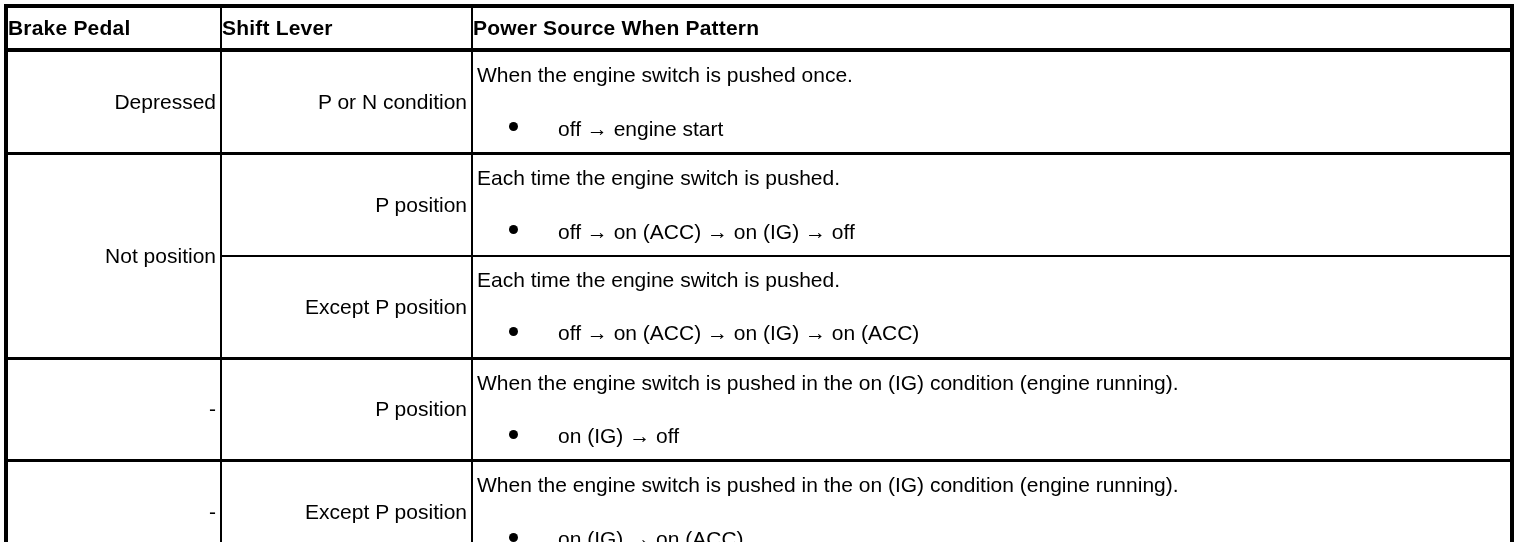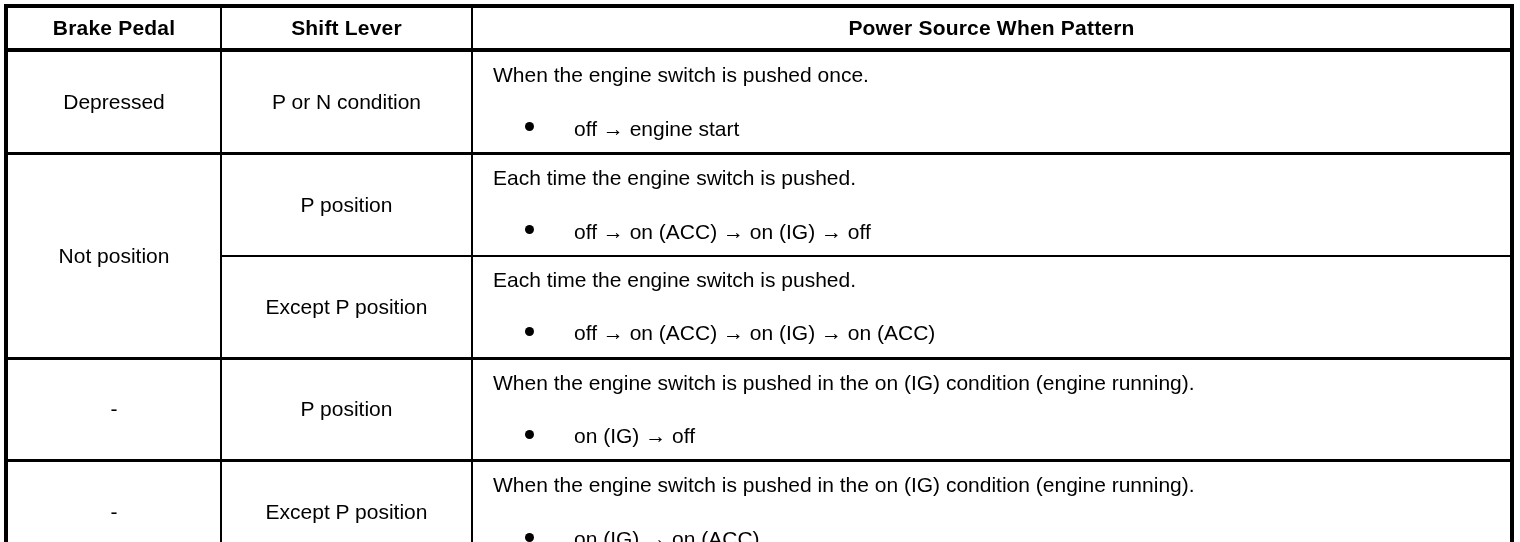--- a/index.html
+++ b/index.html
@@ -41,38 +41,38 @@
     font-size: 21px;
     line-height: 1.25;
     font-weight: normal;
     color: #000;
     background: #fff;
   }
 
   
   thead th {
     height: 40px;
-    text-align: center;
+    text-align: left;
     font-weight: bold;
     font-size: 21px;
     letter-spacing: 0.2px;
     border-bottom: 4px solid #000;
   }
 
   
   td.label-cell {
     padding-left: 4px;
     padding-right: 4px;
-    text-align: center;
+    text-align: right;
     white-space: nowrap;
   }
 
   
   td.pattern-cell {
-    padding: 10px 0 10px 20px;
+    padding: 10px 0 10px 4px;
     text-align: left;
     vertical-align: top;
   }
 
   .pattern-lead {
     display: block;
     margin: 0 0 0 0;
     white-space: nowrap;
   }
 

